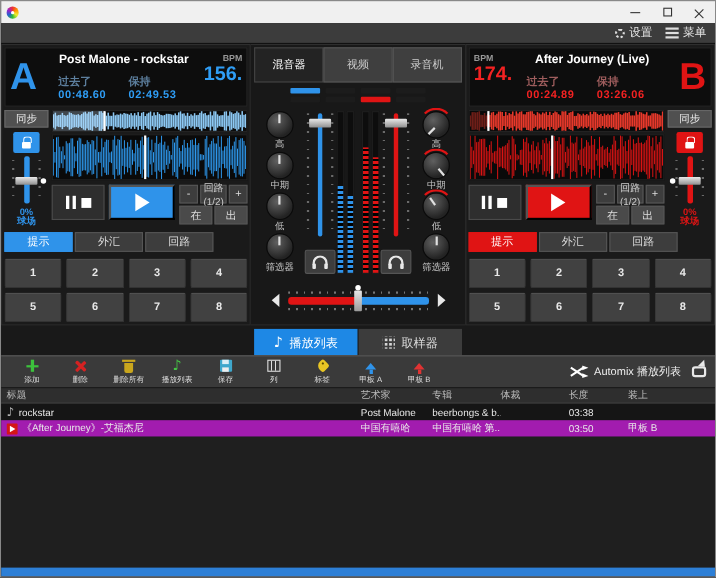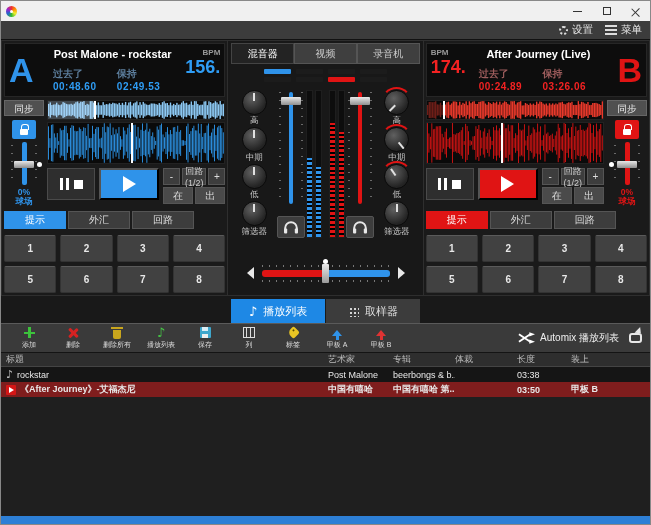--- a/index.html
+++ b/index.html
@@ -97,21 +97,21 @@
   .inout{display:flex;gap:2px;height:17px;}
   .inout .lbtn{flex:1;background:#4a4a4a;font-size:10px;}
   
   .cuetabs{display:flex;gap:2px;margin-top:5px;height:18px;flex:0 0 auto;}
   .cuetab{width:62px;background:#3d3d3d;border:1px solid #555;color:#ddd;font-size:10px;display:flex;align-items:center;justify-content:center;cursor:pointer;}
   .deck.a .cuetab.on{background:var(--aa);border-color:var(--aa);color:#fff;}
   .deck.b .cuetab.on{background:var(--ab);border-color:var(--ab);color:#fff;}
   .pads{display:grid;grid-template-columns:repeat(4,1fr);gap:4px;margin-top:6px;}
   .pad{height:27px;background:#414141;border:1px solid #333;border-top-color:#5a5a5a;border-radius:2px;color:#e8e8e8;font-size:10px;font-weight:bold;display:flex;align-items:center;justify-content:center;cursor:pointer;}
   
-  .mtabs{display:flex;height:21px;flex:0 0 auto;}
+  .mtabs{display:flex;height:32px;flex:0 0 auto;}
   .mtab{flex:1;background:#3f3f3f;border:1px solid #555;color:#ccc;font-size:10px;display:flex;align-items:center;justify-content:center;cursor:pointer;}
   .mtab.on{background:#232323;color:#fff;border-color:#444;}
   .indics{display:flex;justify-content:center;gap:5px;margin-top:5px;height:15px;flex:0 0 auto;}
   .igroup{display:flex;flex-direction:column;gap:3px;}
   .ibar{width:27px;height:5px;background:#1c1c1c;border-radius:1px;}
   .ibar.blue{background:var(--aa);}
   .ibar.red{background:var(--ab);}
   .mmid{flex:1;display:flex;justify-content:space-between;padding:6px 2px 0 2px;}
   .kcol{width:42px;display:flex;flex-direction:column;align-items:center;gap:2px;}
   .knobw{display:flex;flex-direction:column;align-items:center;}
@@ -176,21 +176,21 @@
   .uparr.red b{background:#e03333;}
   .tbright{margin-left:auto;display:flex;align-items:center;gap:10px;}
   .automix{display:flex;align-items:center;gap:5px;color:#eee;font-size:10px;cursor:pointer;}
   .repeatic{width:13px;height:10px;border:2px solid #e8e8e8;border-radius:3px;position:relative;cursor:pointer;margin-right:2px;}
   .repeatic::after{content:'';position:absolute;right:-5px;top:-6px;border:4px solid transparent;border-left:5px solid #e8e8e8;transform:rotate(45deg);}
   
   .thead{height:14px;background:#2e2e2e;border-bottom:1px solid #444;display:grid;grid-template-columns:322px 65px 62px 62px 54px 1fr;align-items:center;padding-left:5px;flex:0 0 auto;}
   .thcell{font-size:9px;color:#bbb;cursor:pointer;}
   .trow{height:15px;display:grid;grid-template-columns:322px 65px 62px 62px 54px 1fr;align-items:center;padding-left:5px;flex:0 0 auto;cursor:pointer;}
   .trow.r1{background:#151515;}
-  .trow.r2{background:#7f1d1d;font-weight:bold;}
+  .trow.r2{background:#a21caf;}
   .tcell{font-size:9px;color:#e8e8e8;white-space:nowrap;overflow:hidden;}
   .titlecell{display:flex;align-items:center;gap:4px;}
   .rownote{color:#b9b9b9;font-size:11px;line-height:10px;font-family:"DejaVu Sans",sans-serif;}
   .rowplay{width:10px;height:10px;background:#d41616;border-radius:1px;display:flex;align-items:center;justify-content:center;flex:0 0 auto;}
   .rowplay i{width:0;height:0;border-left:5px solid #fff;border-top:3px solid transparent;border-bottom:3px solid transparent;margin-left:1px;}
   .tbody-empty{flex:1;background:#1f1f1f;}
   
   .statusbar{height:19px;background:#383838;border-top:1px solid #555;display:flex;align-items:center;flex:0 0 auto;}
   .stitems{font-size:9px;color:#ccc;padding-left:8px;width:200px;}
   .sttotal{font-size:9px;color:#ccc;}

